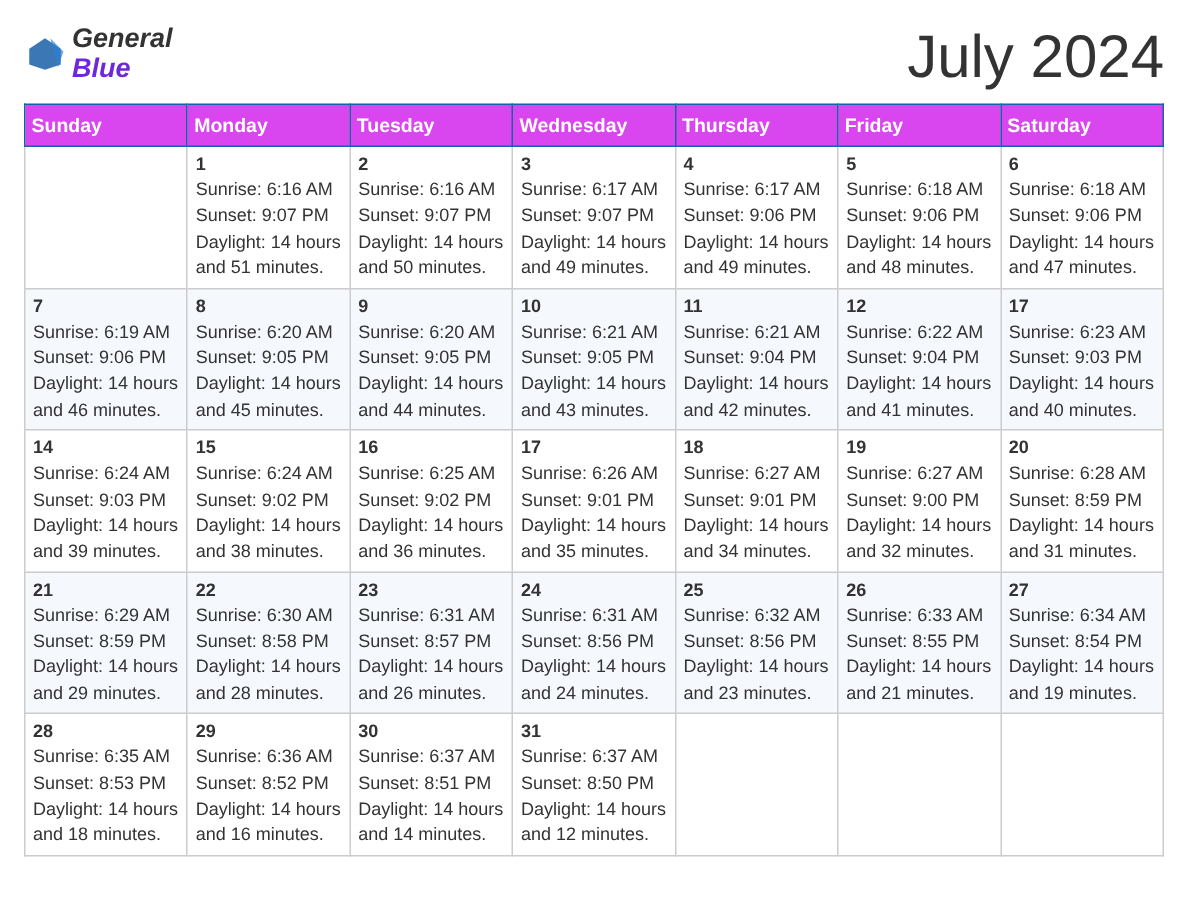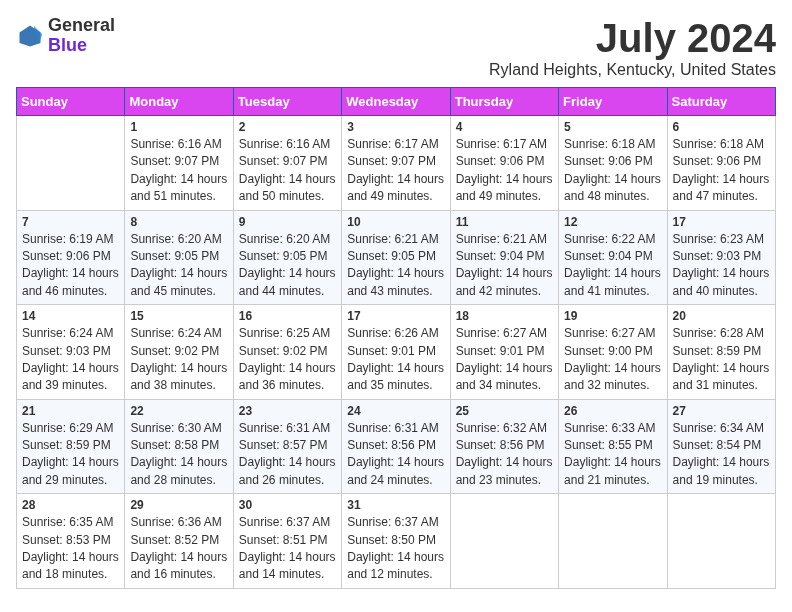--- a/index.html
+++ b/index.html
@@ -13,38 +13,39 @@
     .header-area {
       display: flex;
       justify-content: space-between;
       align-items: flex-start;
       margin-bottom: 8px;
     }
     .logo {
       display: flex;
       align-items: center;
       gap: 4px;
+      font-style: italic;
     }
     .logo-text {
       font-size: 18px;
       font-weight: bold;
       line-height: 1.1;
     }
     .logo-text .general { color: #333; }
     .logo-text .blue { color: #6d28d9; }
     .logo-icon {
       width: 28px;
       height: 28px;
     }
     .title-area {
       text-align: right;
     }
     .month-title {
       font-size: 40px;
-      font-weight: bold;
+      font-weight: normal;
       color: #333;
     }
     .location-title {
       font-size: 16px;
       color: #333;
       font-weight: normal;
     }
     .calendar {
       width: 100%;
       border-collapse: collapse;
@@ -96,21 +97,20 @@
       <polygon points="16,4 28,12 28,24 16,28 4,24 4,12" fill="#1a5fa8" opacity="0.85"></polygon>
       <polygon points="20,4 30,14 26,26" fill="#2a7fd4" opacity="0.7"></polygon>
     </svg>
     <div class="logo-text">
       <div class="general">General</div>
       <div class="blue">Blue</div>
     </div>
   </div>
   <div class="title-area">
     <div class="month-title">July 2024</div>
-    <div class="location-title">Ryland Heights, Kentucky, United States</div>
   </div>
 </div>
 
 <table class="calendar">
   <thead>
     <tr>
     <th>Sunday</th>
         <th>Monday</th>
         <th>Tuesday</th>
         <th>Wednesday</th>

